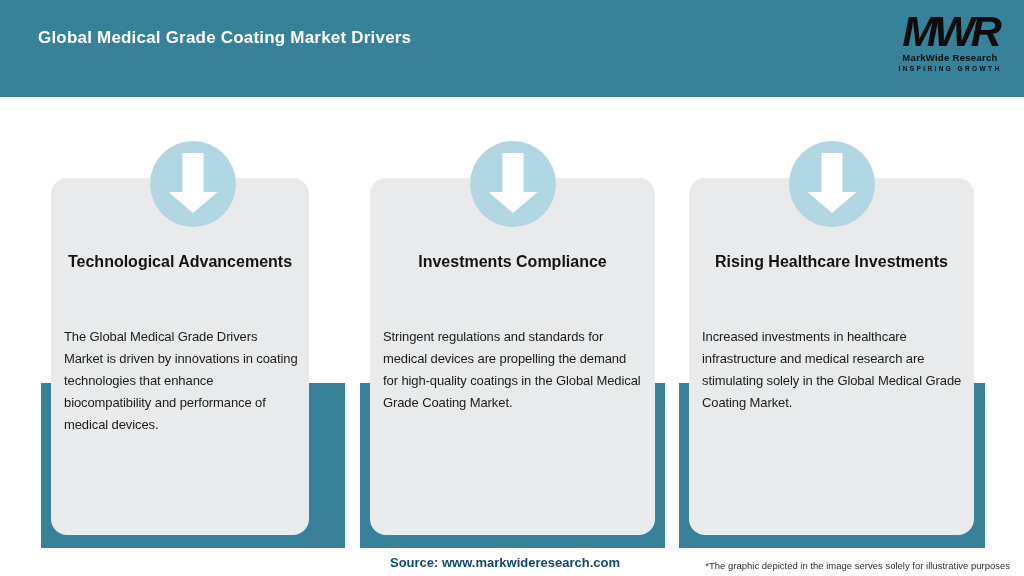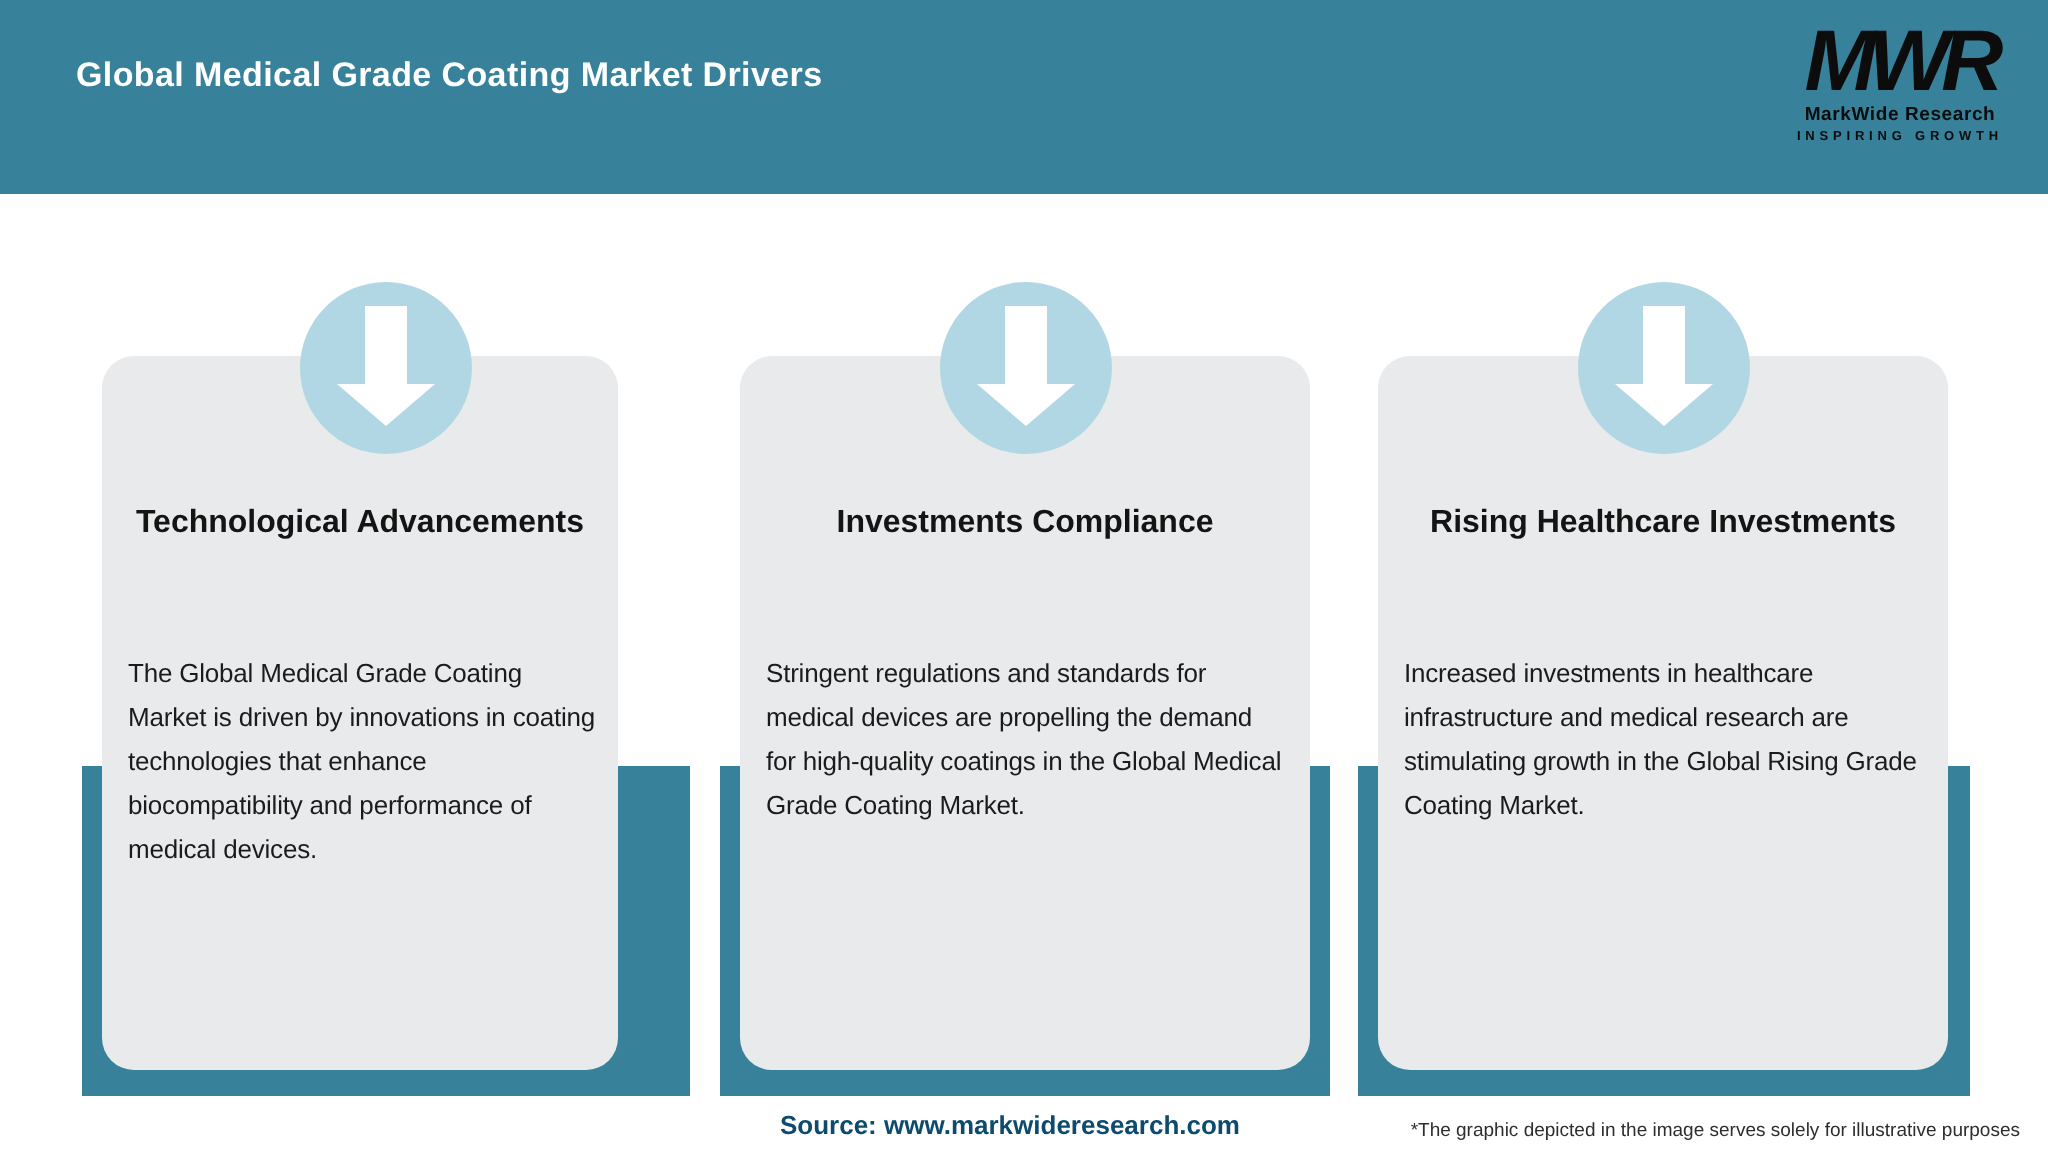--- a/index.html
+++ b/index.html
@@ -79,29 +79,29 @@
     <div class="logo-tag">INSPIRING GROWTH</div>
   </div>
 </div>
 
 <div class="tray tray-0"></div>
 <div class="tray tray-1"></div>
 <div class="tray tray-2"></div>
 
 <section class="card card-0">
   <div class="card-title">Technological Advancements</div>
-  <div class="card-body">The Global Medical Grade Coating Market is driven by innovations in coating technologies that enhance biocompatibility and performance of medical devices.</div>
+  <div class="card-body">The Global Medical Grade Drivers Market is driven by innovations in coating technologies that enhance biocompatibility and performance of medical devices.</div>
 </section>
 <section class="card card-1">
   <div class="card-title">Investments Compliance</div>
   <div class="card-body">Stringent regulations and standards for medical devices are propelling the demand for high-quality coatings in the Global Medical Grade Coating Market.</div>
 </section>
 <section class="card card-2">
   <div class="card-title">Rising Healthcare Investments</div>
-  <div class="card-body">Increased investments in healthcare infrastructure and medical research are stimulating growth in the Global Rising Grade Coating Market.</div>
+  <div class="card-body">Increased investments in healthcare infrastructure and medical research are stimulating solely in the Global Medical Grade Coating Market.</div>
 </section>
 
 <div class="circle circle-0">
   <svg width="86" height="86" viewBox="0 0 86 86">
     <rect x="32.5" y="12" width="21" height="41" fill="#ffffff"></rect>
     <polygon points="18.5,51 67.5,51 43,72" fill="#ffffff"></polygon>
   </svg>
 </div>
 <div class="circle circle-1">
   <svg width="86" height="86" viewBox="0 0 86 86">

